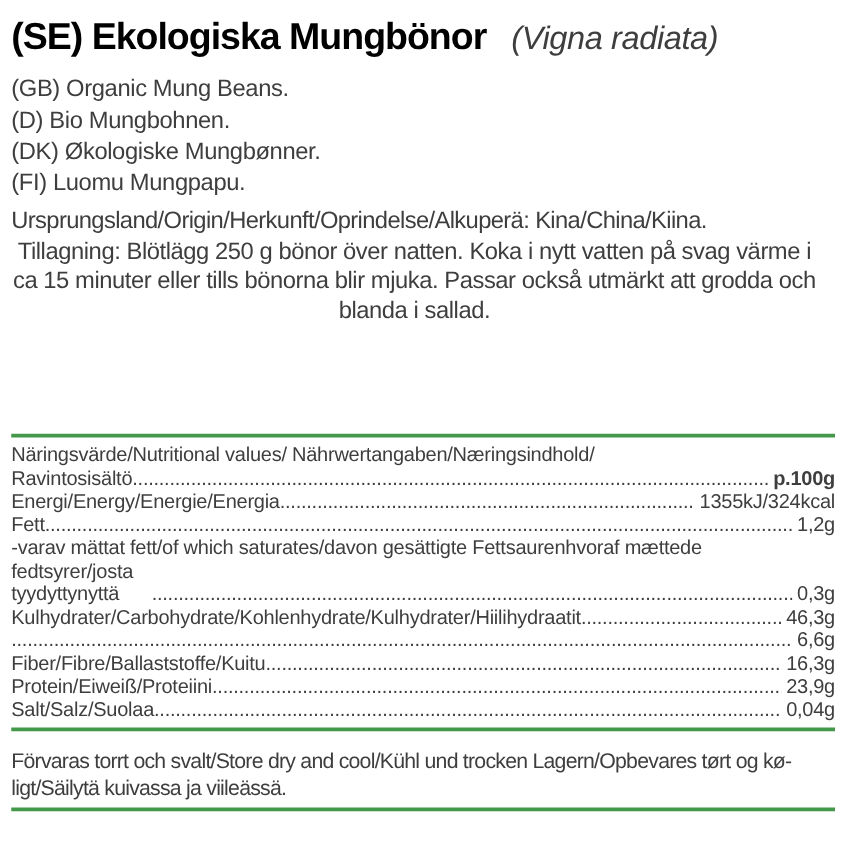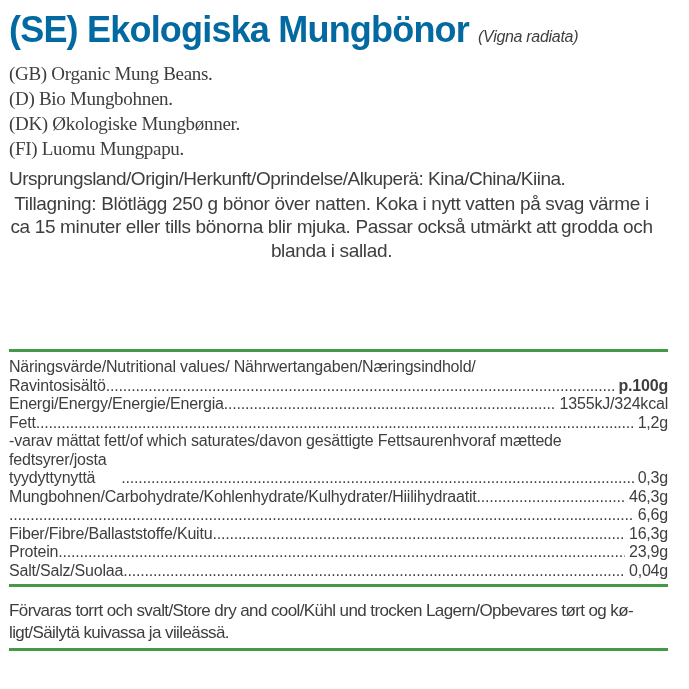--- a/index.html
+++ b/index.html
@@ -7,25 +7,25 @@
     width:689px;height:689px;box-sizing:border-box;
     background:#ffffff;color:#3e3e3e;
     font-family:"Liberation Sans", sans-serif;
     padding:14px 21px 0 9px;
     overflow:hidden;
   }
   .b{font-weight:normal;}
 
   
   .title-row{margin:0 0 9px 0;line-height:31px;white-space:nowrap;}
-  .title{font-size:36px;font-weight:bold;color:#0369a1;letter-spacing:-0.8px;}
-  .species{font-size:16px;font-style:italic;color:#3e3e3e;margin-left:9px;letter-spacing:-0.3px;}
+  .title{font-size:30px;font-weight:bold;color:#000000;letter-spacing:-0.8px;}
+  .species{font-size:26px;font-style:italic;color:#3e3e3e;margin-left:20px;letter-spacing:-0.3px;}
 
   
-  .langs div{font-size:19px;line-height:25px;letter-spacing:-0.3px;font-family:Liberation Serif, serif;}
+  .langs div{font-size:19px;line-height:25px;letter-spacing:-0.3px;}
 
   
   .origin{font-size:19px;line-height:24px;margin-top:6px;white-space:nowrap;letter-spacing:-0.5px;}
   .prep{font-size:19px;line-height:23.4px;max-width:645px;letter-spacing:-0.35px;margin-top:1px;text-align:center;}
 
   
   .rule{height:3px;background:#43984a;border:0;margin:0;}
   #rule1{margin-top:87px;}
   #rule2{margin-top:4px;}
   #rule3{margin-top:4px;}
@@ -91,40 +91,41 @@
   </div>
 
   <div class="nline">-varav mättat fett/of which saturates/davon gesättigte Fettsaurenhvoraf mættede</div>
   <div class="nrow">
     <span>fedtsyrer/josta tyydyttynyttä</span>
       <span class="dots"></span>
       <span class="val">0,3g</span>
   </div>
 
   <div class="nrow">
-    <span class="b">Mungbohnen</span>
+    <span class="b">Kulhydrater</span>
       <span>/Carbohydrate/Kohlenhydrate/Kulhydrater/Hiilihydraatit</span>
       <span class="dots"></span>
       <span class="val">46,3g</span>
   </div>
 
   <div class="nrow">
       <span class="dots"></span>
       <span class="val">6,6g</span>
   </div>
 
   <div class="nrow">
     <span class="b">Fiber</span>
       <span>/Fibre/Ballaststoffe/Kuitu</span>
       <span class="dots"></span>
       <span class="val">16,3g</span>
   </div>
 
   <div class="nrow">
     <span class="b">Protein</span>
+      <span>/Eiweiß/Proteiini</span>
       <span class="dots"></span>
       <span class="val">23,9g</span>
   </div>
 
   <div class="nrow">
     <span class="b">Salt</span>
       <span>/Salz/Suolaa</span>
       <span class="dots"></span>
       <span class="val">0,04g</span>
   </div>

